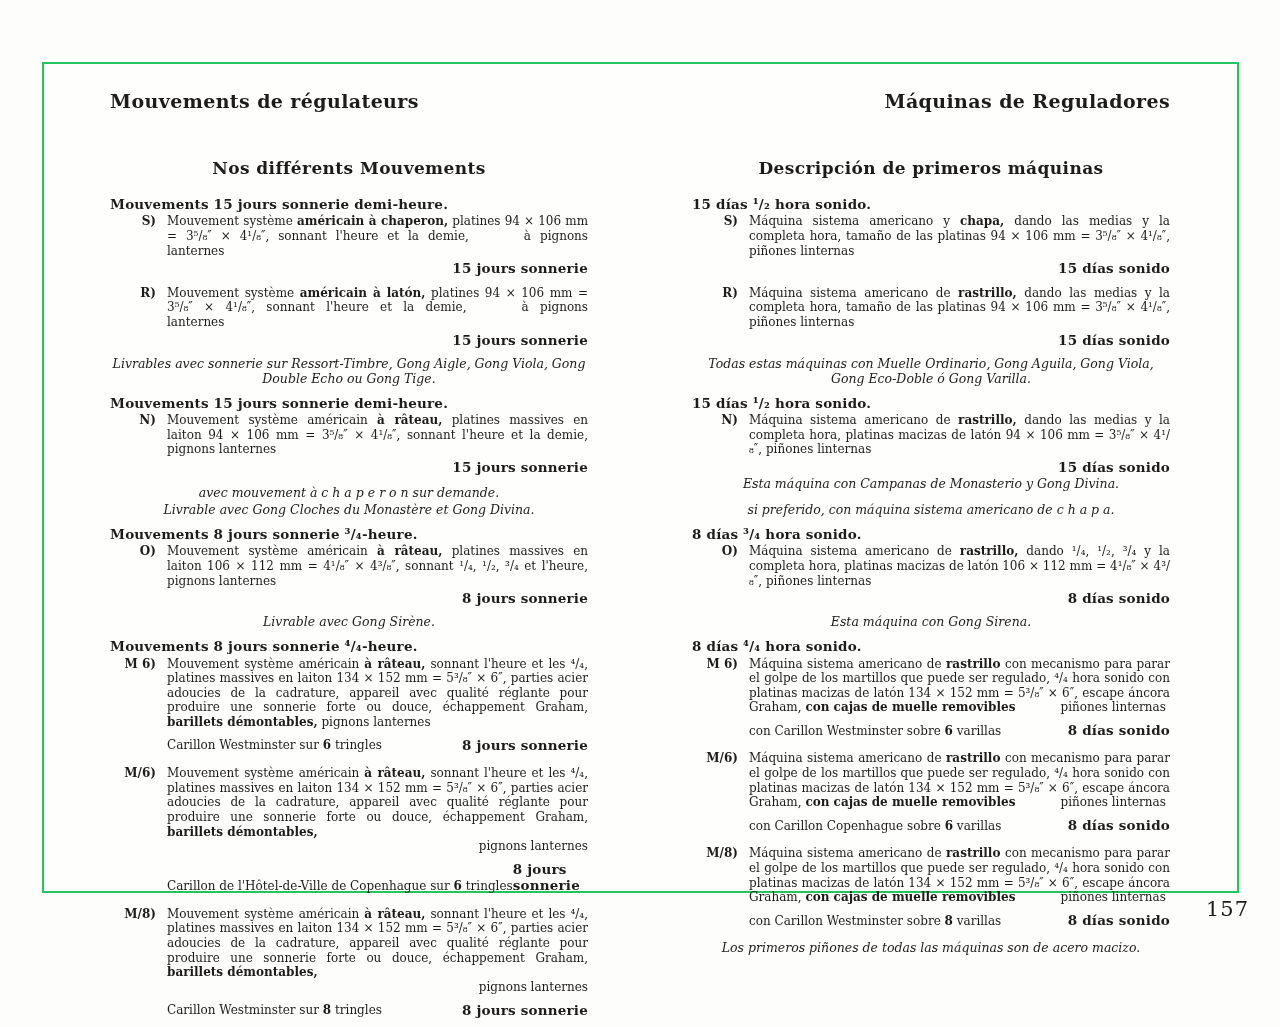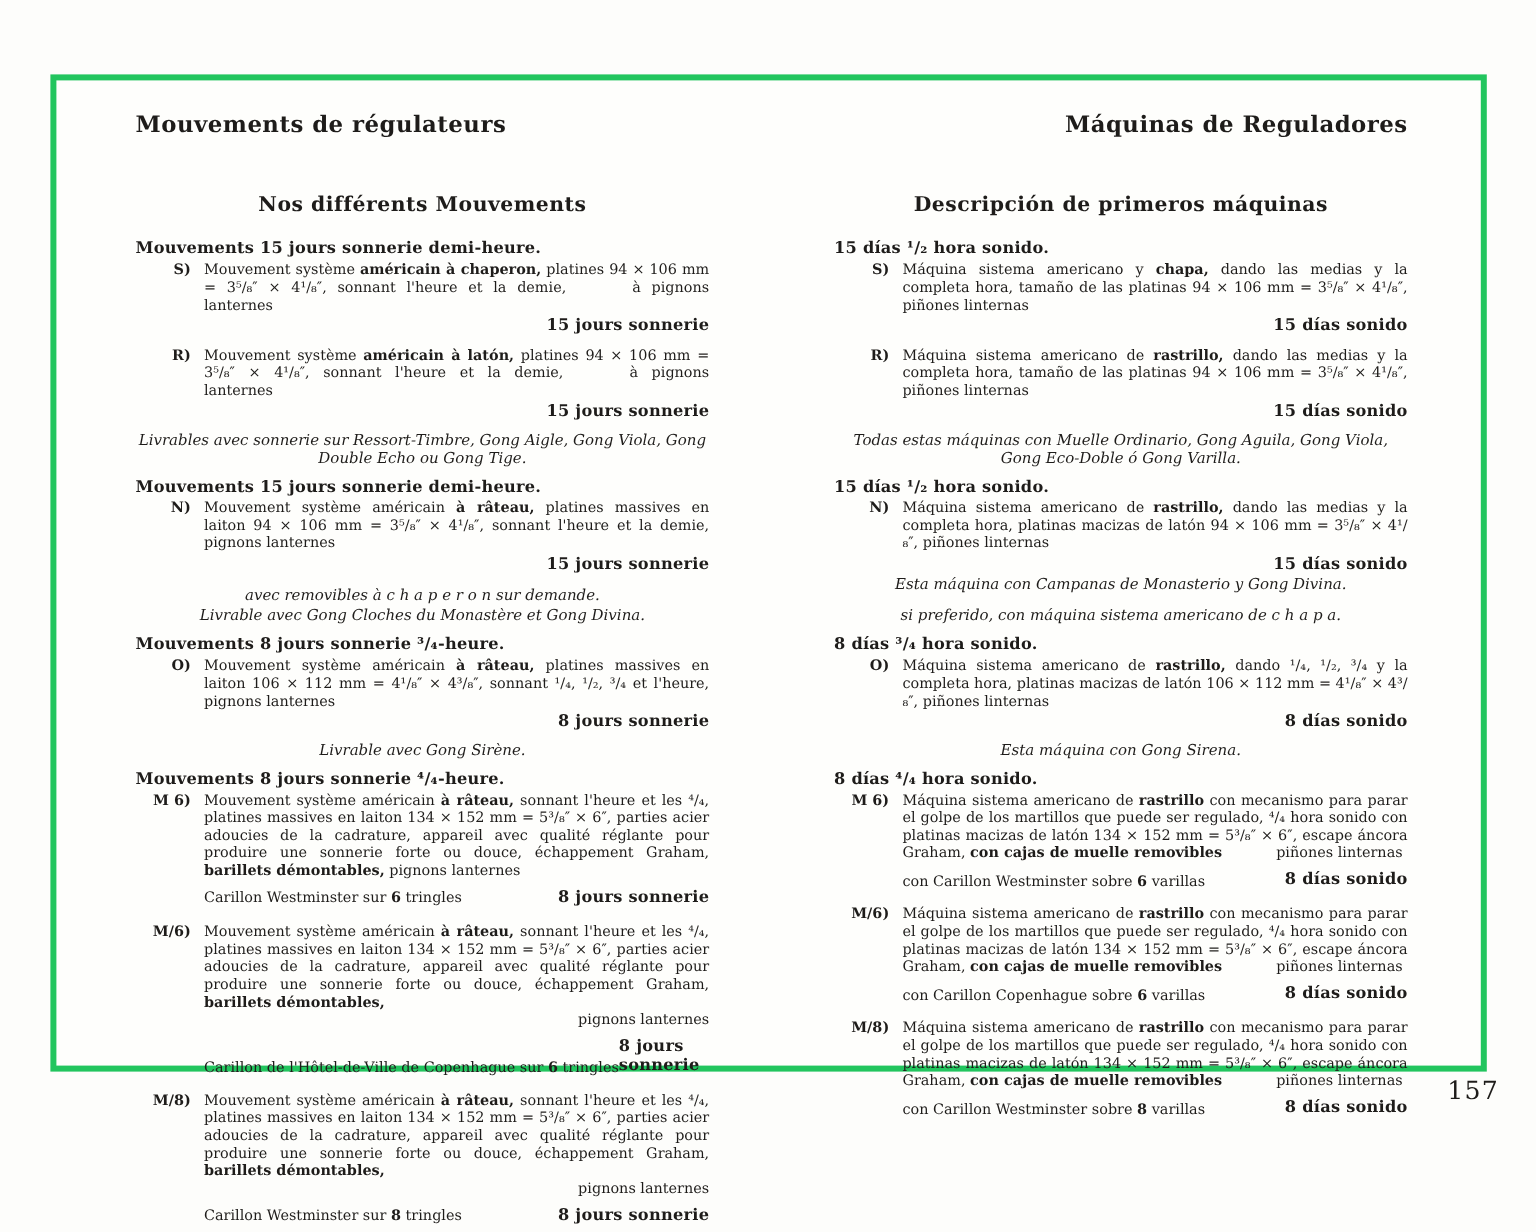--- a/index.html
+++ b/index.html
@@ -4,21 +4,21 @@
 <style>
   html,body{margin:0;padding:0;}
   body{
     width:1280px;height:1027px;overflow:hidden;
     background:#fdfdfb;color:#1e1c1a;
     font-family:"DejaVu Serif","Liberation Serif",serif;
   }
   .sheet{position:relative;width:1280px;height:1027px;background:#fdfdfb;}
   .frame{
     position:absolute;left:42px;top:62px;width:1197px;height:831px;
-    box-sizing:border-box;border:5px solid #22c55e;background:#fefefc;
+    box-sizing:border-box;border:2px solid #22c55e;background:#fefefc;
   }
   .col{position:absolute;top:0;width:478px;}
   .col-left{left:66px;}
   .col-right{left:648px;}
   .page-header{font-size:19px;font-weight:bold;margin-top:26px;letter-spacing:.4px;white-space:nowrap;}
   .col-right .page-header{text-align:right;}
   .col-title{text-align:center;font-size:17px;font-weight:bold;margin-top:46px;letter-spacing:.4px;}
   .blocks{margin-top:18px;font-size:12px;line-height:1.22;}
   .sec-heading{font-size:13.5px;font-weight:bold;margin-top:9px;letter-spacing:.2px;}
   .item{display:flex;}
@@ -61,21 +61,21 @@
           </div>
           <div class="note" style="margin-top: 8px;">Livrables avec sonnerie sur Ressort-Timbre, Gong Aigle, Gong Viola, Gong Double Echo ou Gong Tige.</div>
           <div class="sec-heading" style="margin-top: 8px;">Mouvements 15 jours sonnerie demi-heure.</div>
           <div class="item-wrap" style="margin-top: 2px;">
             <div class="item">
               <div class="item-label">N)</div>
               <div class="item-body">Mouvement système américain <b>à râteau,</b> platines massives en laiton 94 × 106 mm = 3⁵/₈″ × 4¹/₈″, sonnant l'heure et la demie, pignons lanternes</div>
             </div>
             <div class="tagline">15 jours sonnerie</div>
           </div>
-          <div class="note" style="margin-top: 10px;">avec removibles à c h a p e r o n sur demande.</div>
+          <div class="note" style="margin-top: 10px;">avec mouvement à c h a p e r o n sur demande.</div>
           <div class="note" style="margin-top: 1px;">Livrable avec Gong Cloches du Monastère et Gong Divina.</div>
           <div class="sec-heading" style="margin-top: 9px;">Mouvements 8 jours sonnerie ³/₄-heure.</div>
           <div class="item-wrap" style="margin-top: 2px;">
             <div class="item">
               <div class="item-label">O)</div>
               <div class="item-body">Mouvement système américain <b>à râteau,</b> platines massives en laiton 106 × 112 mm = 4¹/₈″ × 4³/₈″, sonnant ¹/₄, ¹/₂, ³/₄ et l'heure, pignons lanternes</div>
             </div>
             <div class="tagline">8 jours sonnerie</div>
           </div>
           <div class="note" style="margin-top: 7px;">Livrable avec Gong Sirène.</div>
@@ -175,17 +175,18 @@
           <div class="item-wrap" style="margin-top: 13px;">
             <div class="item">
               <div class="item-label">M/8)</div>
               <div class="item-body">Máquina sistema americano de <b>rastrillo</b> con mecanismo para parar el golpe de los martillos que puede ser regulado, ⁴/₄ hora sonido con platinas macizas de latón 134 × 152 mm = 5³/₈″ × 6″, escape áncora Graham, <b>con cajas de muelle removibles</b><span class="gap" style="width: 45px;"></span>piñones linternas</div>
             </div>
             <div class="subline">
               <div class="subline-left">con Carillon Westminster sobre <b>8</b> varillas</div>
               <div class="subline-right">8 días sonido</div>
             </div>
           </div>
+          <div class="note" style="margin-top: 12px;">Los primeros piñones de todas las máquinas son de acero macizo.</div>
         </div>
     </div>
   </div>
   <div class="page-number">157</div>
 </div>
 
 </body></html>

